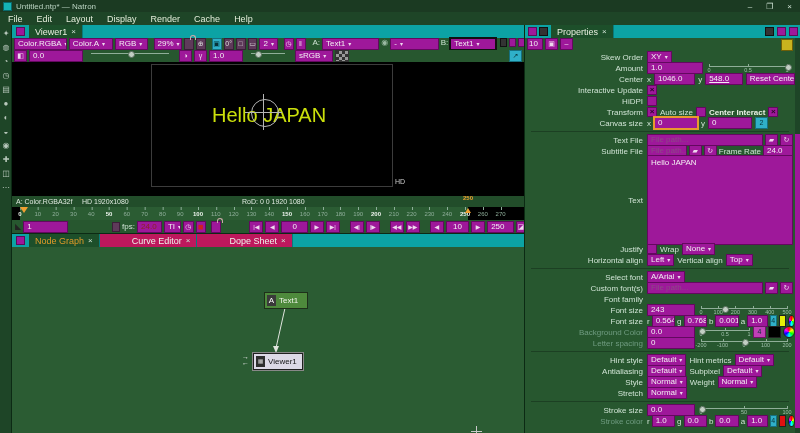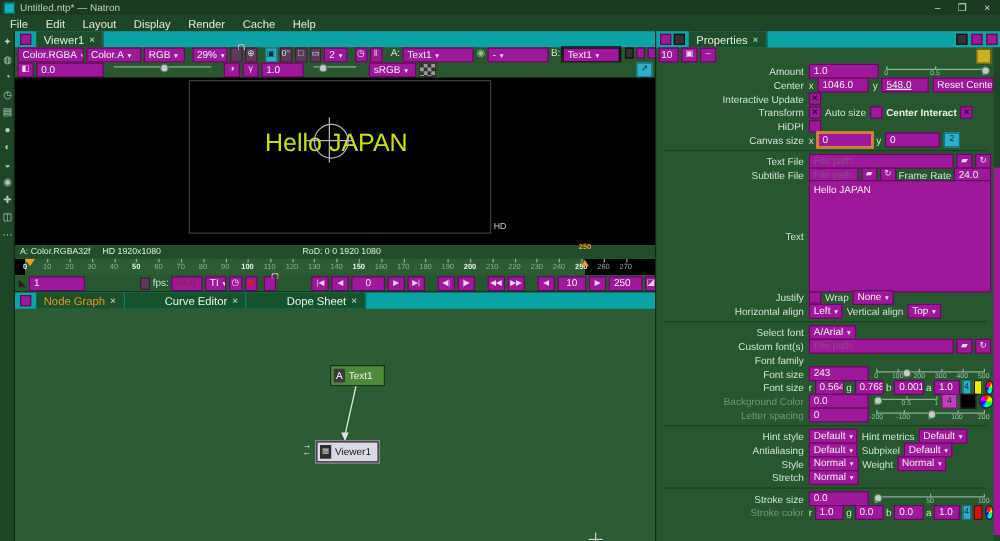--- a/index.html
+++ b/index.html
@@ -12,21 +12,21 @@
   .wctrls{margin-left:auto;display:flex;gap:14px;padding-right:8px;color:#cfe3d4;font-size:8px;}
   .menubar{left:0;top:12px;width:800px;height:13px;background:#1e4527;display:flex;align-items:center;gap:14px;padding-left:8px;font-size:9px;color:#e2ecd9;}
   .menubar span{cursor:default;}
   
   .toolbox{left:0;top:25px;width:11px;height:408px;background:#1e4527;border-right:1px solid #133019;}
   .toolicon{width:10px;height:10px;margin:4px 0 4px 1px;color:#b8c8bc;font-size:8px;line-height:10px;text-align:center;}
   
   .pane-tabbar{position:absolute;left:0;top:0;right:0;height:13px;background:#0ca3a4;display:flex;align-items:center;}
   .tab{height:13px;display:flex;align-items:center;gap:4px;padding:0 6px;background:#1d4f2a;color:#e8eedf;font-size:9px;border-right:1px solid #0a7a7b;}
   .tab .x{color:#cfe3d4;font-size:8px;}
-  .tab.inactive{background:#14532d;color:#eef4ec;padding-left:32px;}
+  .tab.inactive{background:#be185d;color:#eef4ec;padding-left:32px;}
   .mini{width:7px;height:7px;background:#9e189a;border:1px solid #5c0c58;}
   .mini.dark{background:#333;border-color:#111;}
   
   .f,.dd,.btn{background:#9e189a;border:1px solid #63095f;color:#f2eef2;font-size:8px;height:10px;line-height:10px;padding:0 3px;white-space:nowrap;overflow:hidden;}
   .dd::after{content:"▾";font-size:6px;margin-left:3px;color:#efd7ee;}
   .lab{color:#cfe3d4;font-size:8px;white-space:nowrap;}
   .cb{width:8px;height:8px;background:#9e189a;border:1px solid #63095f;display:inline-flex;align-items:center;justify-content:center;color:#2b0629;font-size:8px;line-height:8px;}
   .cb.on::after{content:"×";font-weight:bold;}
   .iconbtn{width:11px;height:10px;background:#9e189a;border:1px solid #63095f;color:#efd7ee;font-size:7px;line-height:10px;text-align:center;}
   .darkbtn{background:#5e3a5a;border-color:#3a1f38;color:#ddd;}
@@ -317,20 +317,24 @@
 
   <div id="props-toolbar">
     <span class="f" style="width:12px;padding:0 1px;">10</span>
     <span class="iconbtn">▣</span>
     <span class="iconbtn">–</span>
   </div>
   <div id="node-color-btn"></div>
 
   <div id="props-scroll">
 
+    <div class="prow">
+      <span class="plabel">Skew Order</span>
+      <span class="dd">XY</span>
+    </div>
 
     <div class="prow">
       <span class="plabel">Amount</span>
       <span class="f" style="width:48px;">1.0</span>
       <span class="slider">
         <span class="track"></span>
         <span class="tick" style="left:0%;"></span>
           <span class="tlab" style="left:0%;">0</span>
         <span class="tick" style="left:50%;"></span>
           <span class="tlab" style="left:50%;">0.5</span>
@@ -348,31 +352,31 @@
       <span class="f" style="width:34px;margin:0 3px;text-decoration:underline;">548.0</span>
       <span class="btn">Reset Center</span>
     </div>
 
     <div class="prow">
       <span class="plabel">Interactive Update</span>
       <span class="cb on"></span>
     </div>
 
     <div class="prow">
+      <span class="plabel">HiDPI</span>
+      <span class="cb"></span>
+    </div>
+
+    <div class="prow">
       <span class="plabel">Transform</span>
       <span class="cb on"></span>
       <span class="lab" style="margin:0 3px;">Auto size</span>
       <span class="cb"></span>
       <span class="lab" style="margin:0 3px;font-weight:bold;color:#e8f0e4;">Center Interact</span>
       <span class="cb on"></span>
-    </div>
-
-    <div class="prow">
-      <span class="plabel">HiDPI</span>
-      <span class="cb"></span>
     </div>
 
     <div class="prow">
       <span class="plabel">Canvas size</span>
       <span class="lab">x</span>
       <span class="f orange" style="width:36px;margin:0 3px;">0</span>
       <span class="lab">y</span>
       <span class="f" style="width:36px;margin:0 3px;">0</span>
       <span class="tealbtn">2</span>
     </div>

